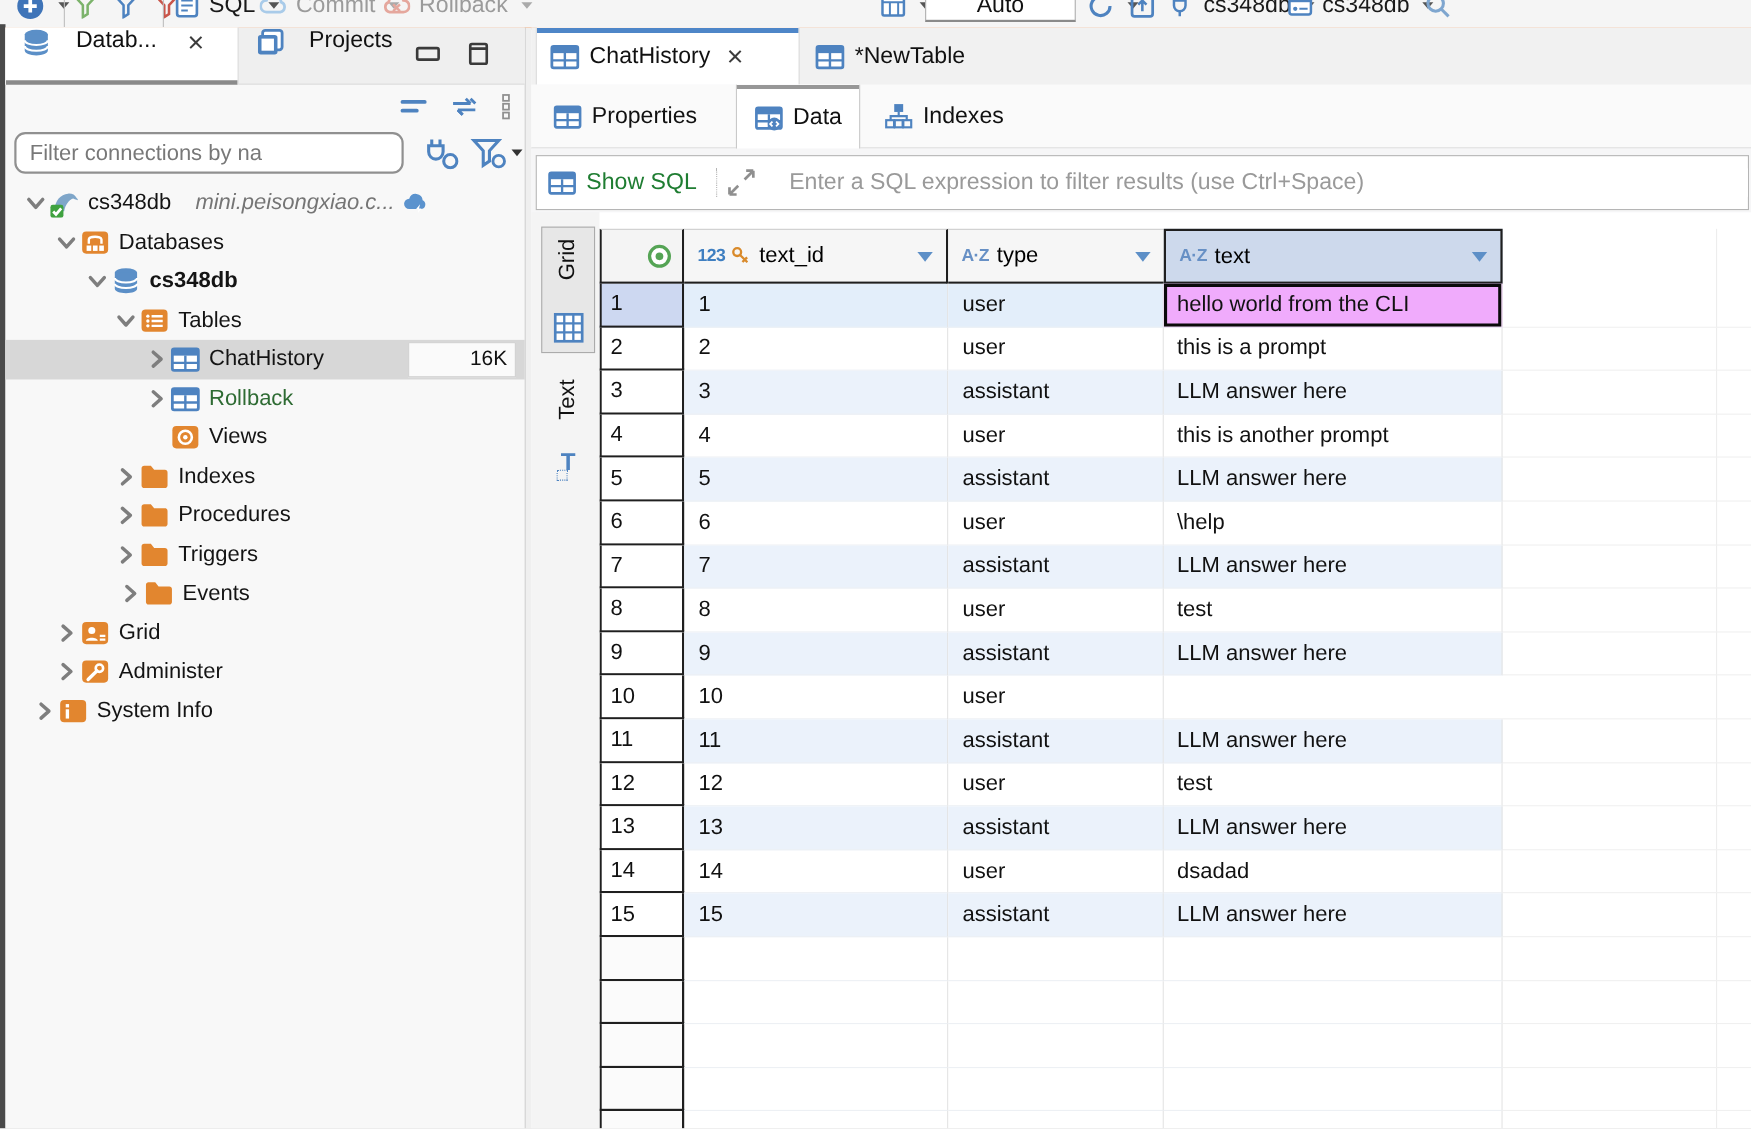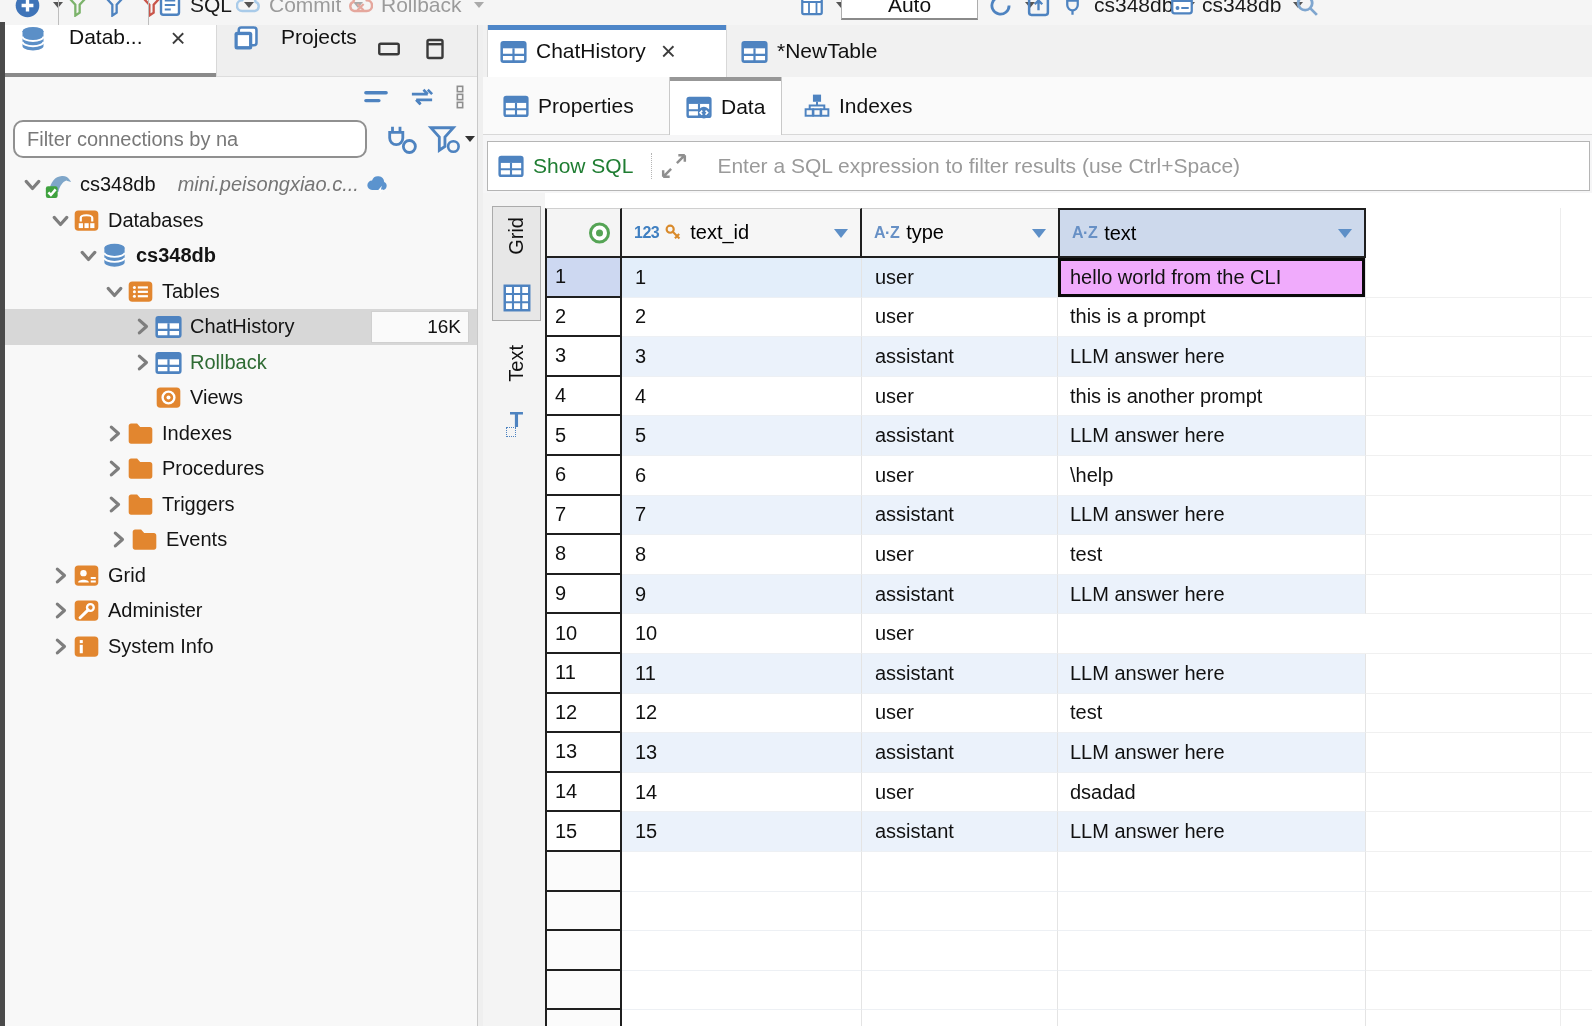--- a/index.html
+++ b/index.html
@@ -498,21 +498,21 @@
         <span class="ticon">
           <svg width="27" height="27" viewBox="0 0 16 16">
               <rect x="1" y="2" width="14" height="12" rx="2.2" fill="#E2862F"></rect>
               <circle cx="10.3" cy="6.2" r="2" fill="none" stroke="#fff" stroke-width="1.4"></circle>
               <path d="M9 7.6 L4.2 12.3" stroke="#fff" stroke-width="1.8" stroke-linecap="round"></path>
             </svg>
         </span>
         <span class="tlabel">Administer</span>
       </div>
 
-      <div class="trow" style="padding-left:42px">
+      <div class="trow" style="padding-left:22px">
         <span class="texp">
             <svg width="19" height="19" viewBox="0 0 12 12">
               <path d="M4 2 L8.5 6 L4 10" fill="none" stroke="#7E7E7E" stroke-width="2" stroke-linecap="round" stroke-linejoin="round"></path>
             </svg>
           </span>
         <span class="ticon">
           <svg width="27" height="27" viewBox="0 0 16 16">
               <rect x="1" y="2" width="14" height="12" rx="2.2" fill="#E2862F"></rect>
               <rect x="4" y="4.2" width="1.8" height="1.8" fill="#fff"></rect>
               <rect x="4" y="7" width="1.8" height="5" fill="#fff"></rect>

